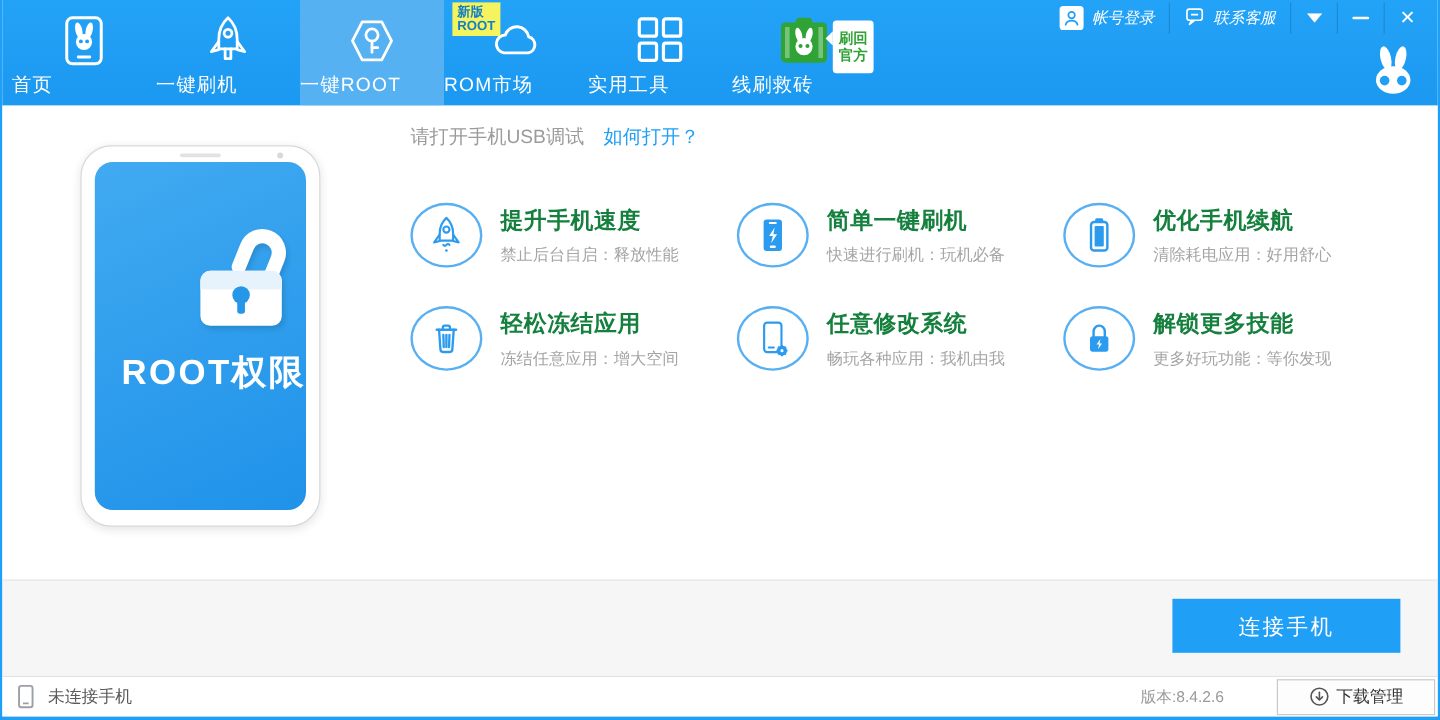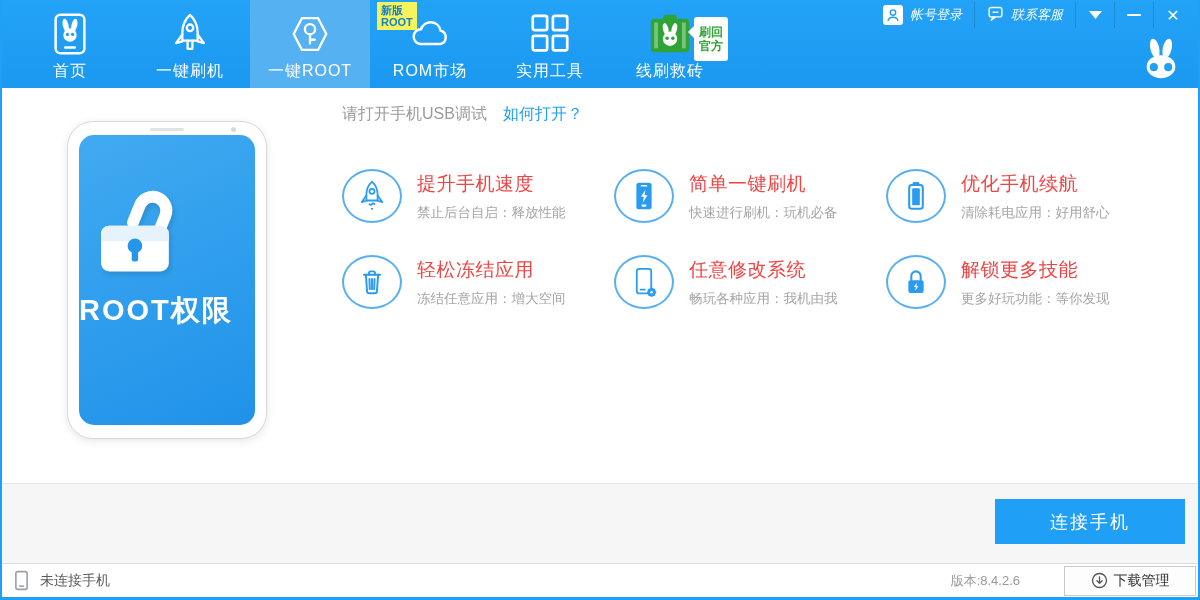--- a/index.html
+++ b/index.html
@@ -13,21 +13,21 @@
   }
 
   
   .topbar {
     position: relative; height: 88px; flex: 0 0 88px;
     background: linear-gradient(#23a3f8, #1b98f0);
   }
   .nav { display: flex; height: 88px; padding-left: 8px; }
   .nav-item {
     width: 120px; height: 88px; display: flex; flex-direction: column;
-    align-items: center; justify-content: flex-start; padding-top: 9px; cursor: pointer;
+    justify-content: flex-start; padding-top: 9px; cursor: pointer;
   }
   .nav-item.selected { background: #56b1f3; }
   .nav-icon { height: 50px; display: flex; align-items: center; justify-content: center; }
   .nav-label { color: #fff; font-size: 16px; margin-top: 2px; letter-spacing: 1px; white-space: nowrap; }
 
   .badge-newroot {
     position: absolute; left: 375px; top: 2px; background: #f6f45e; color: #1580c8;
     font-size: 11px; font-weight: bold; line-height: 12px; padding: 2px 4px; z-index: 5;
   }
   .badge-newroot span { display: block; }
@@ -63,43 +63,43 @@
   .phone {
     position: absolute; left: 65px; top: 33px; width: 200px; height: 318px;
     background: #fff; border: 1px solid #d9d9d9; border-radius: 26px;
     box-shadow: 0 2px 8px rgba(0,0,0,0.10);
   }
   .phone-speaker { position: absolute; top: 6px; left: 50%; transform: translateX(-50%); width: 34px; height: 3px; background: #e2e2e2; border-radius: 2px; }
   .phone-camera { position: absolute; top: 5px; right: 30px; width: 5px; height: 5px; background: #d9d9d9; border-radius: 50%; }
   .phone-screen {
     position: absolute; left: 11px; right: 11px; top: 13px; bottom: 13px;
     border-radius: 15px; background: linear-gradient(155deg, #41aaf1, #1f92e9);
-    display: flex; flex-direction: column; align-items: flex-start;
+    display: flex; flex-direction: column; align-items: flex-end;
   }
   .lock-art { margin-top: 48px; filter: drop-shadow(2px 3px 2px rgba(0,0,0,0.12)); }
   .root-label { color: #fff; font-size: 29px; font-weight: bold; letter-spacing: 2px; margin-top: 8px; }
 
   .content { position: absolute; left: 340px; top: 0; right: 10px; }
   .page-title { font-size: 30px; color: #3a3a3a; font-weight: 500; margin-top: 52px; letter-spacing: 0.5px; }
   .page-sub { margin-top: 16px; font-size: 16px; color: #9b9b9b; }
   .help-link { color: #1f9ff5; margin-left: 16px; text-decoration: none; cursor: pointer; }
 
   .features { margin-top: 44px; display: grid; grid-template-columns: 272px 272px 280px; row-gap: 32px; }
   .feature { display: flex; align-items: center; gap: 15px; }
   .f-icon {
     flex: 0 0 60px; width: 60px; height: 54px; border: 2px solid #58b0f3; border-radius: 50%;
     display: flex; align-items: center; justify-content: center;
   }
-  .f-title { font-size: 19px; font-weight: normal; color: #ef4444; letter-spacing: 0.5px; white-space: nowrap; }
+  .f-title { font-size: 19px; font-weight: bold; color: #15803d; letter-spacing: 0.5px; white-space: nowrap; }
   .f-desc { font-size: 13.5px; color: #a5a5a5; margin-top: 7px; white-space: nowrap; }
 
   
   .footer-area { flex: 0 0 80px; height: 80px; background: #f6f6f6; border-top: 1px solid #e6e6e6; position: relative; }
   .connect-btn {
-    position: absolute; right: 13px; top: 15px; width: 190px; height: 45px;
+    position: absolute; right: 31px; top: 15px; width: 190px; height: 45px;
     background: #1f9ff5; color: #fff; font-size: 18px; border: none; cursor: pointer;
     letter-spacing: 2px; font-family: inherit;
   }
 
   
   .statusbar {
     flex: 0 0 34px; height: 34px; background: #fff; border-top: 1px solid #dcdcdc;
     display: flex; align-items: center; justify-content: space-between; padding: 0 2px 0 12px;
   }
   .status-left { display: flex; align-items: center; gap: 11px; color: #5a5a5a; font-size: 14px; }

